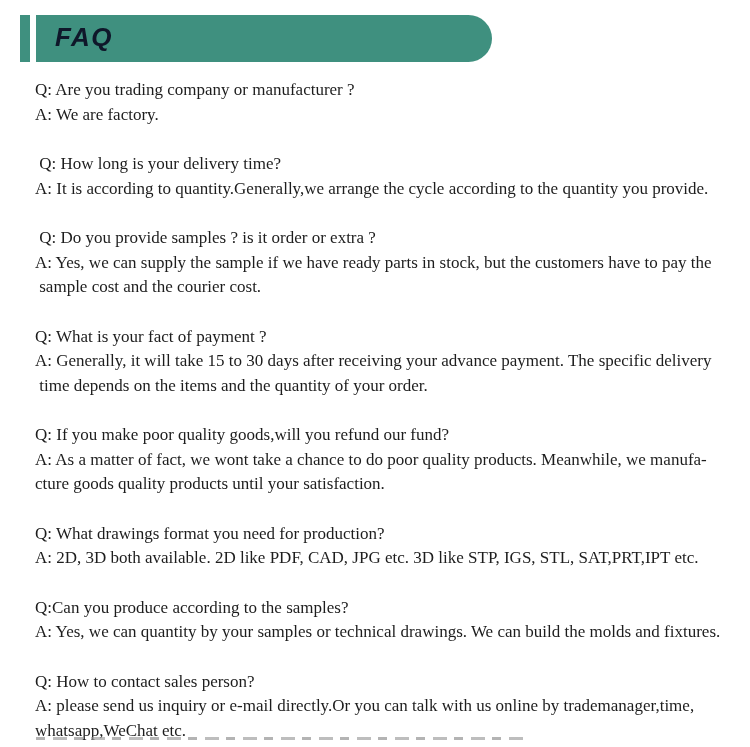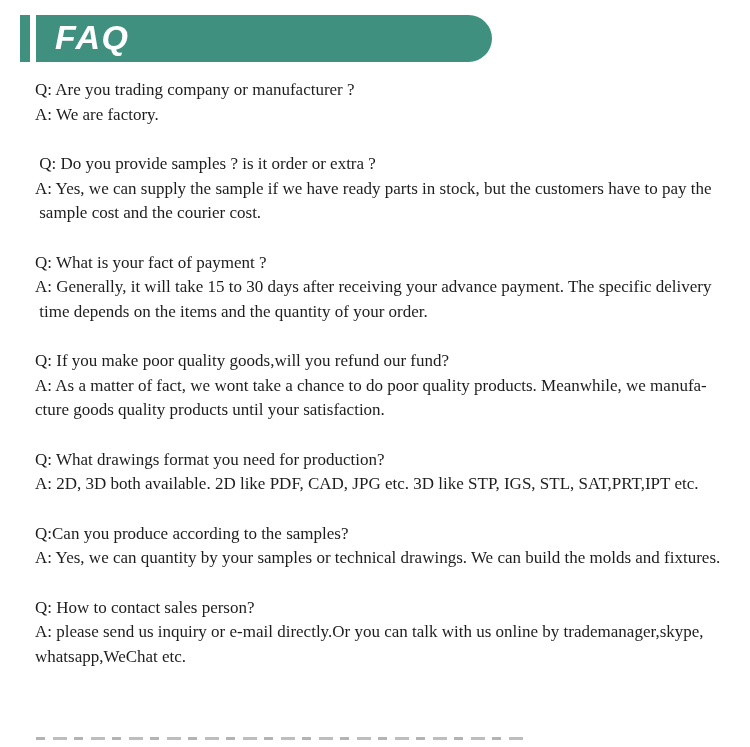--- a/index.html
+++ b/index.html
@@ -38,23 +38,23 @@
     background:var(--accent);
     border-radius:0 23.5px 23.5px 0;
     display:flex;
     align-items:center;
     padding-left:19px;
   }
   .faq-title{
     font-family:"Liberation Sans","DejaVu Sans",sans-serif;
     font-weight:bold;
     font-style:italic;
-    font-size:34px;
+    font-size:26px;
     letter-spacing:1.5px;
-    color:#ffffff;
+    color:#0f172a;
     transform:translateY(-1px);
   }
   
   .content{
     position:absolute;
     top:78px;
     left:35px;
     width:690px;
   }
   .qa-block{
@@ -91,20 +91,24 @@
     </div>
   </div>
 
   <div class="content">
 
     <section class="qa-block">
       <div class="line">Q: Are you trading company or manufacturer ?</div>
       <div class="line">A: We are factory.</div>
     </section>
 
+    <section class="qa-block">
+      <div class="line"> Q: How long is your delivery time?</div>
+      <div class="line">A: It is according to quantity.Generally,we arrange the cycle according to the quantity you provide.</div>
+    </section>
 
     <section class="qa-block">
       <div class="line"> Q: Do you provide samples ? is it order or extra ?</div>
       <div class="line">A: Yes, we can supply the sample if we have ready parts in stock, but the customers have to pay the</div>
       <div class="line"> sample cost and the courier cost.</div>
     </section>
 
     <section class="qa-block">
       <div class="line">Q: What is your fact of payment ?</div>
       <div class="line">A: Generally, it will take 15 to 30 days after receiving your advance payment. The specific delivery</div>
@@ -122,21 +126,21 @@
       <div class="line">A: 2D, 3D both available. 2D like PDF, CAD, JPG etc. 3D like STP, IGS, STL, SAT,PRT,IPT etc.</div>
     </section>
 
     <section class="qa-block">
       <div class="line">Q:Can you produce according to the samples?</div>
       <div class="line">A: Yes, we can quantity by your samples or technical drawings. We can build the molds and fixtures.</div>
     </section>
 
     <section class="qa-block">
       <div class="line">Q: How to contact sales person?</div>
-      <div class="line">A: please send us inquiry or e-mail directly.Or you can talk with us online by trademanager,skype,</div>
+      <div class="line">A: please send us inquiry or e-mail directly.Or you can talk with us online by trademanager,time,</div>
       <div class="line">whatsapp,WeChat etc.</div>
     </section>
 
   </div>
 
   <div class="cutoff-fragment"></div>
 
 </div>
 
 </body></html>

